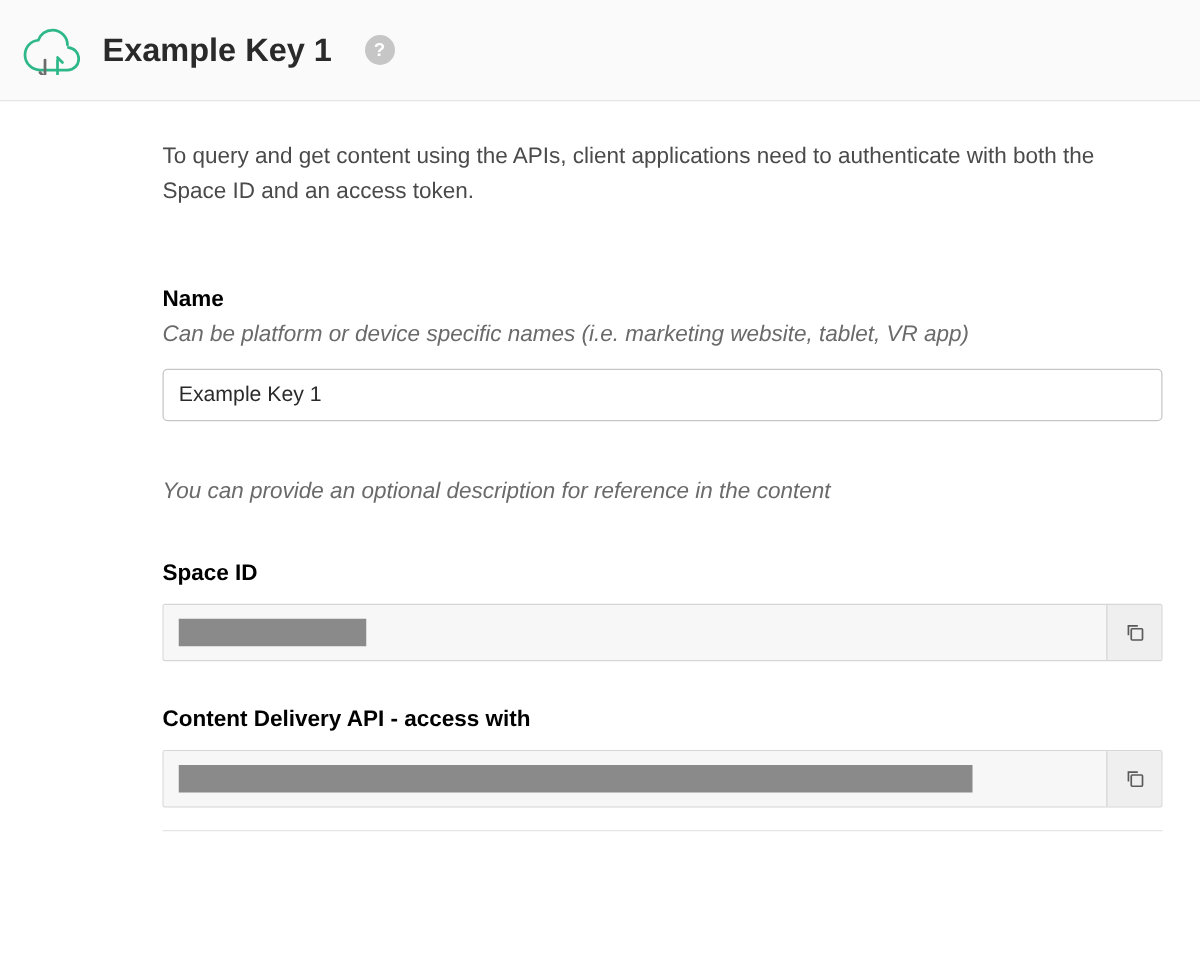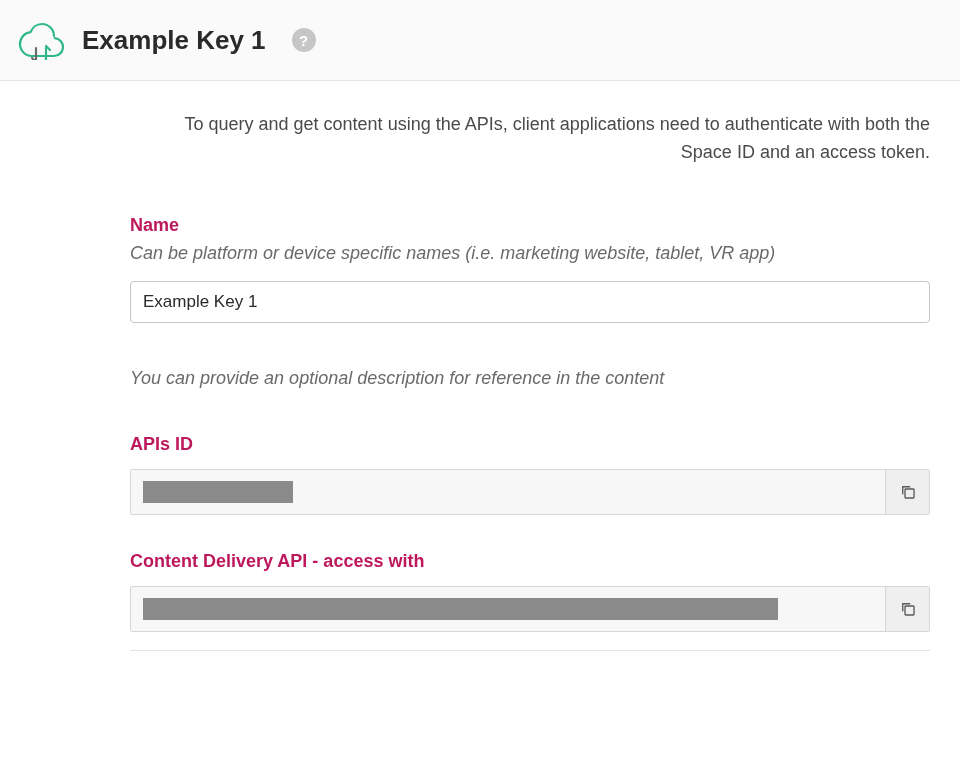--- a/index.html
+++ b/index.html
@@ -47,34 +47,33 @@
       margin-left: 8px;
     }
     .content {
       padding: 30px 30px 40px 130px;
       max-width: 960px;
     }
     .intro {
       font-size: 18px;
       color: #4a4a4a;
       line-height: 1.55;
-      margin-bottom: 48px;
+      margin-bottom: 62px;
       max-width: 810px;
-      text-align: right;
     }
     .field-group {
       margin-bottom: 42px;
     }
     .field-group.tight {
       margin-bottom: 36px;
     }
     .field-label {
       font-size: 18px;
       font-weight: 600;
-      color: #be185d;
+      color: #000000;
       margin-bottom: 4px;
     }
     .field-hint {
       font-size: 18px;
       color: #6a6a6a;
       margin-bottom: 14px;
       line-height: 1.5;
       font-style: italic;
     }
     .text-input {
@@ -159,21 +158,21 @@
     <div class="field-label">Name</div>
     <div class="field-hint">Can be platform or device specific names (i.e. marketing website, tablet, VR app)</div>
     <input type="text" class="text-input" value="Example Key 1" style="">
   </div>
 
   <div class="field-group">
     <div class="field-hint">You can provide an optional description for reference in the content</div>
   </div>
 
   <div class="field-group tight">
-    <div class="field-label" style="margin-bottom:14px">APIs ID</div>
+    <div class="field-label" style="margin-bottom:14px">Space ID</div>
     <div class="readonly-wrap">
       <div class="readonly-value">
         <div class="redact-bar redact-short"></div>
       </div>
       <div class="copy-btn">
         <svg viewBox="0 0 24 24">
           <rect x="8" y="8" width="12" height="12" rx="1" fill="none" stroke="#5a5a5a" stroke-width="1.8"></rect>
           <path d="M5 15 V5 h10" fill="none" stroke="#5a5a5a" stroke-width="1.8"></path>
         </svg>
       </div>

